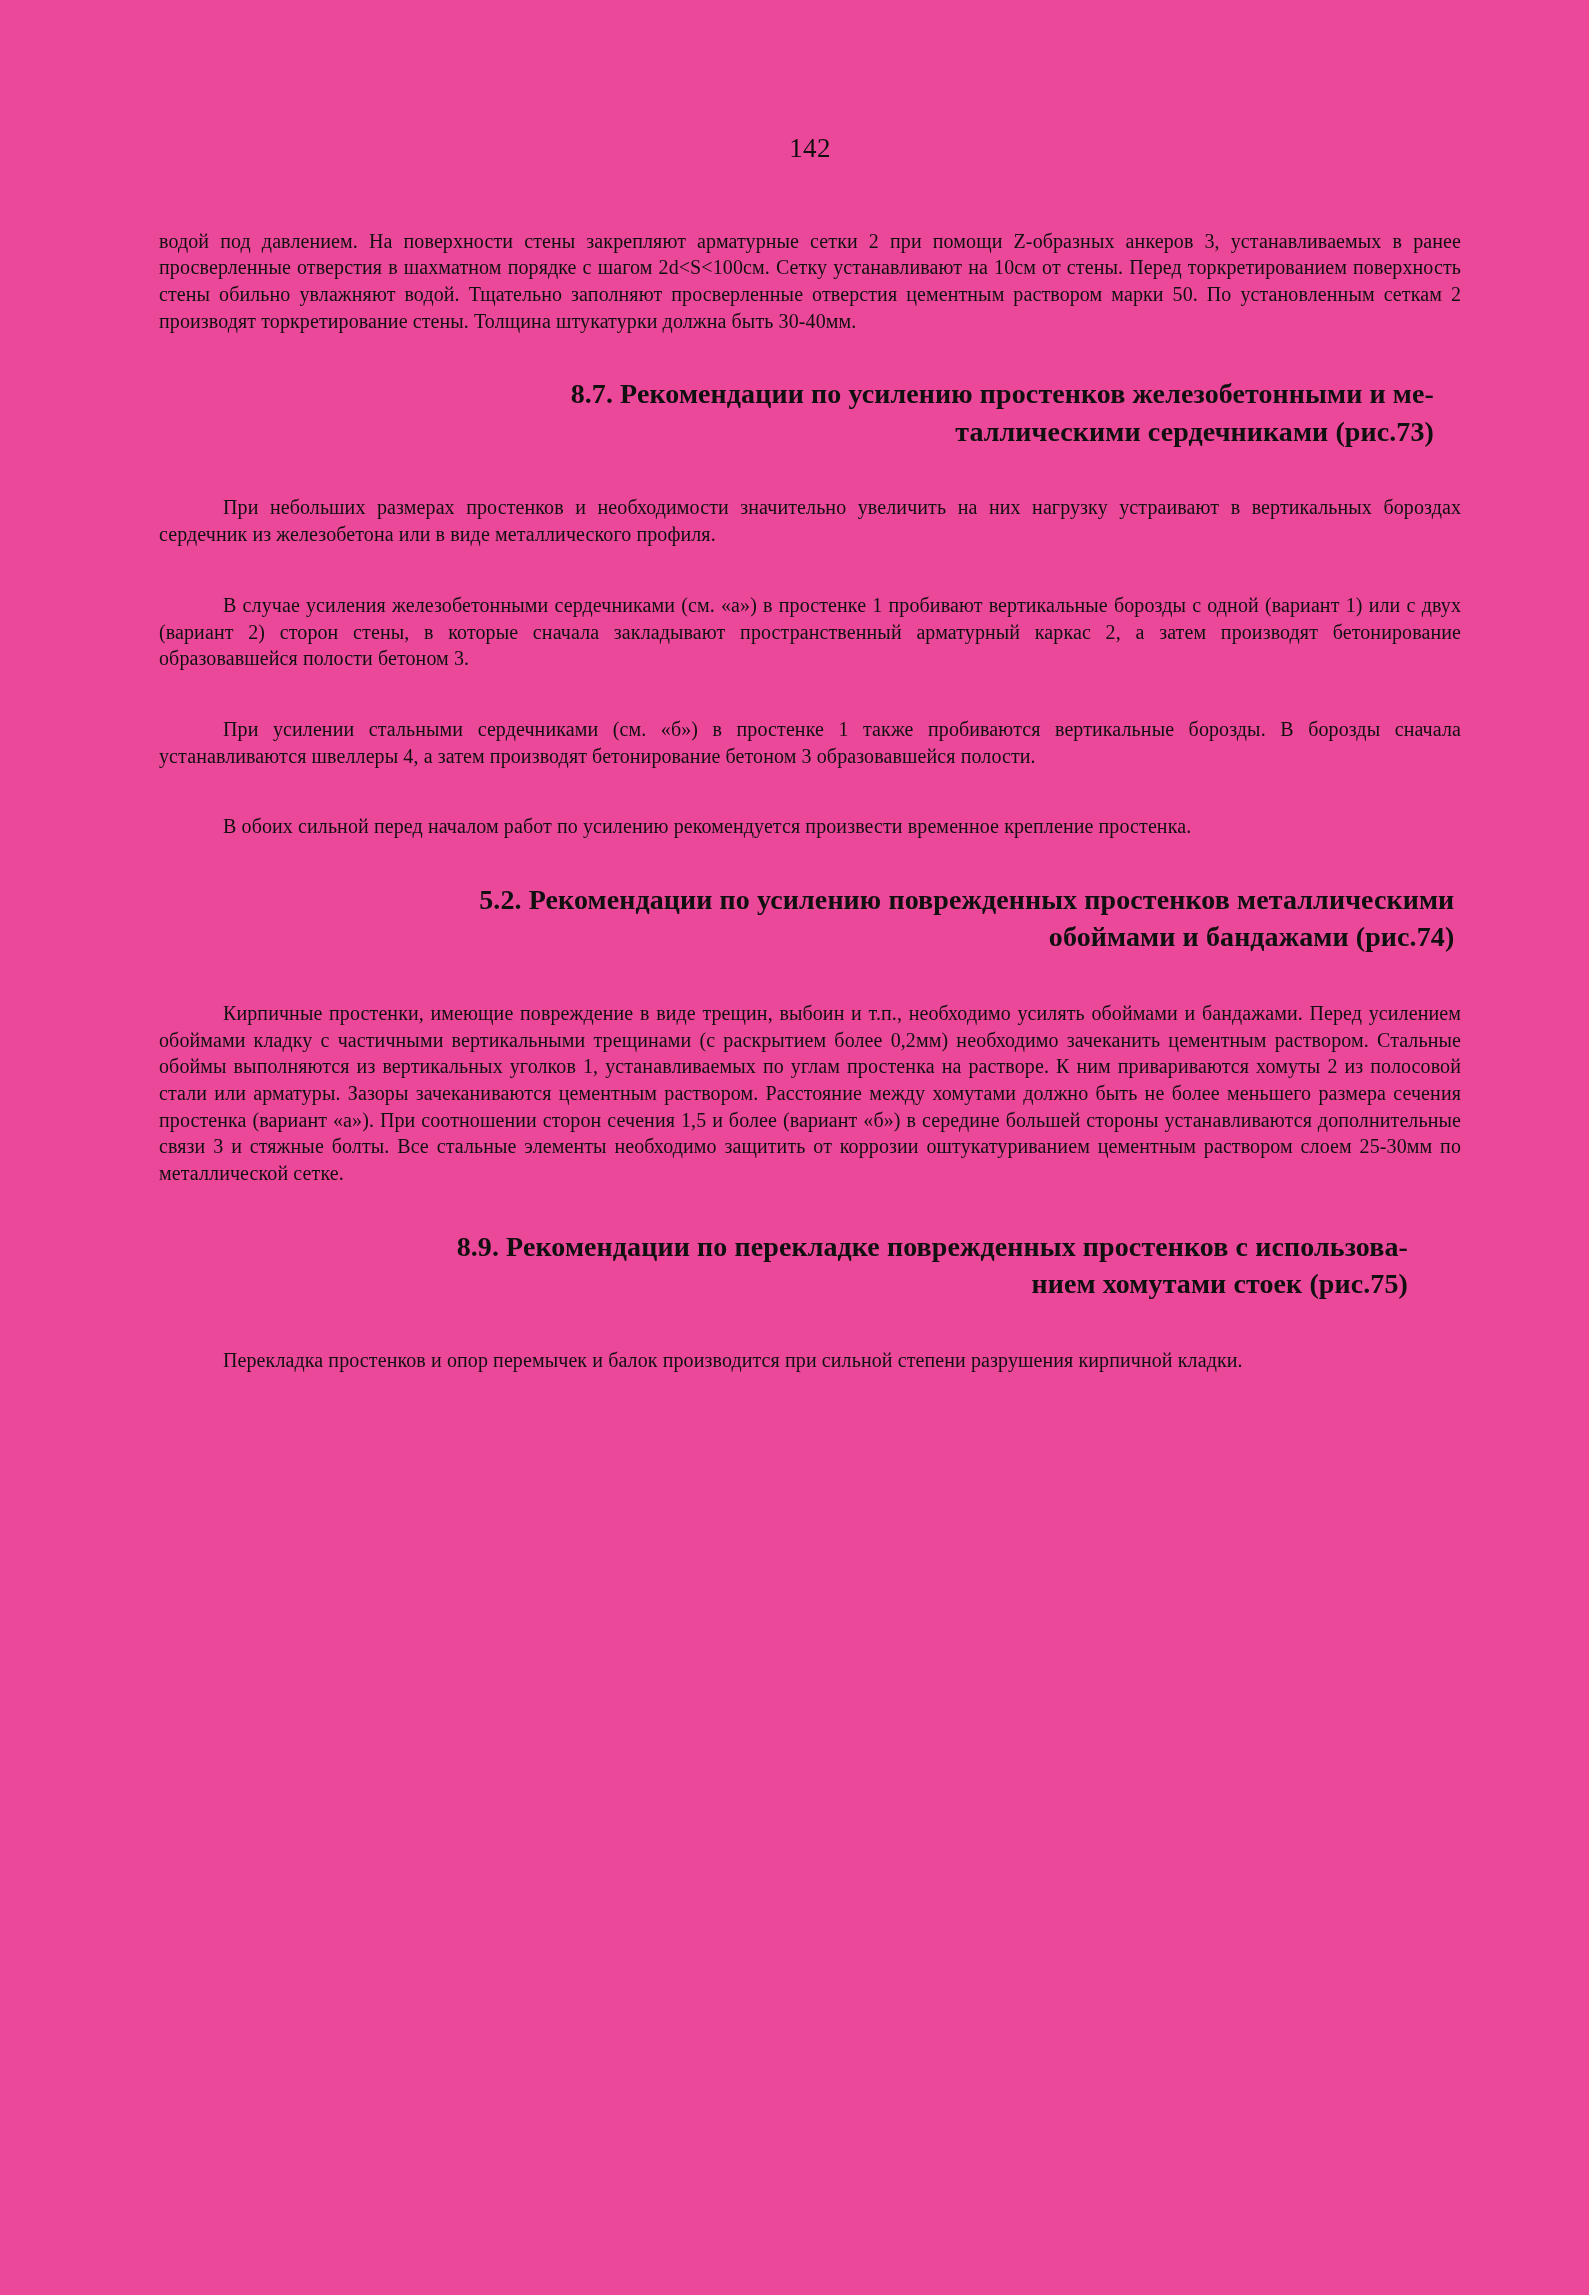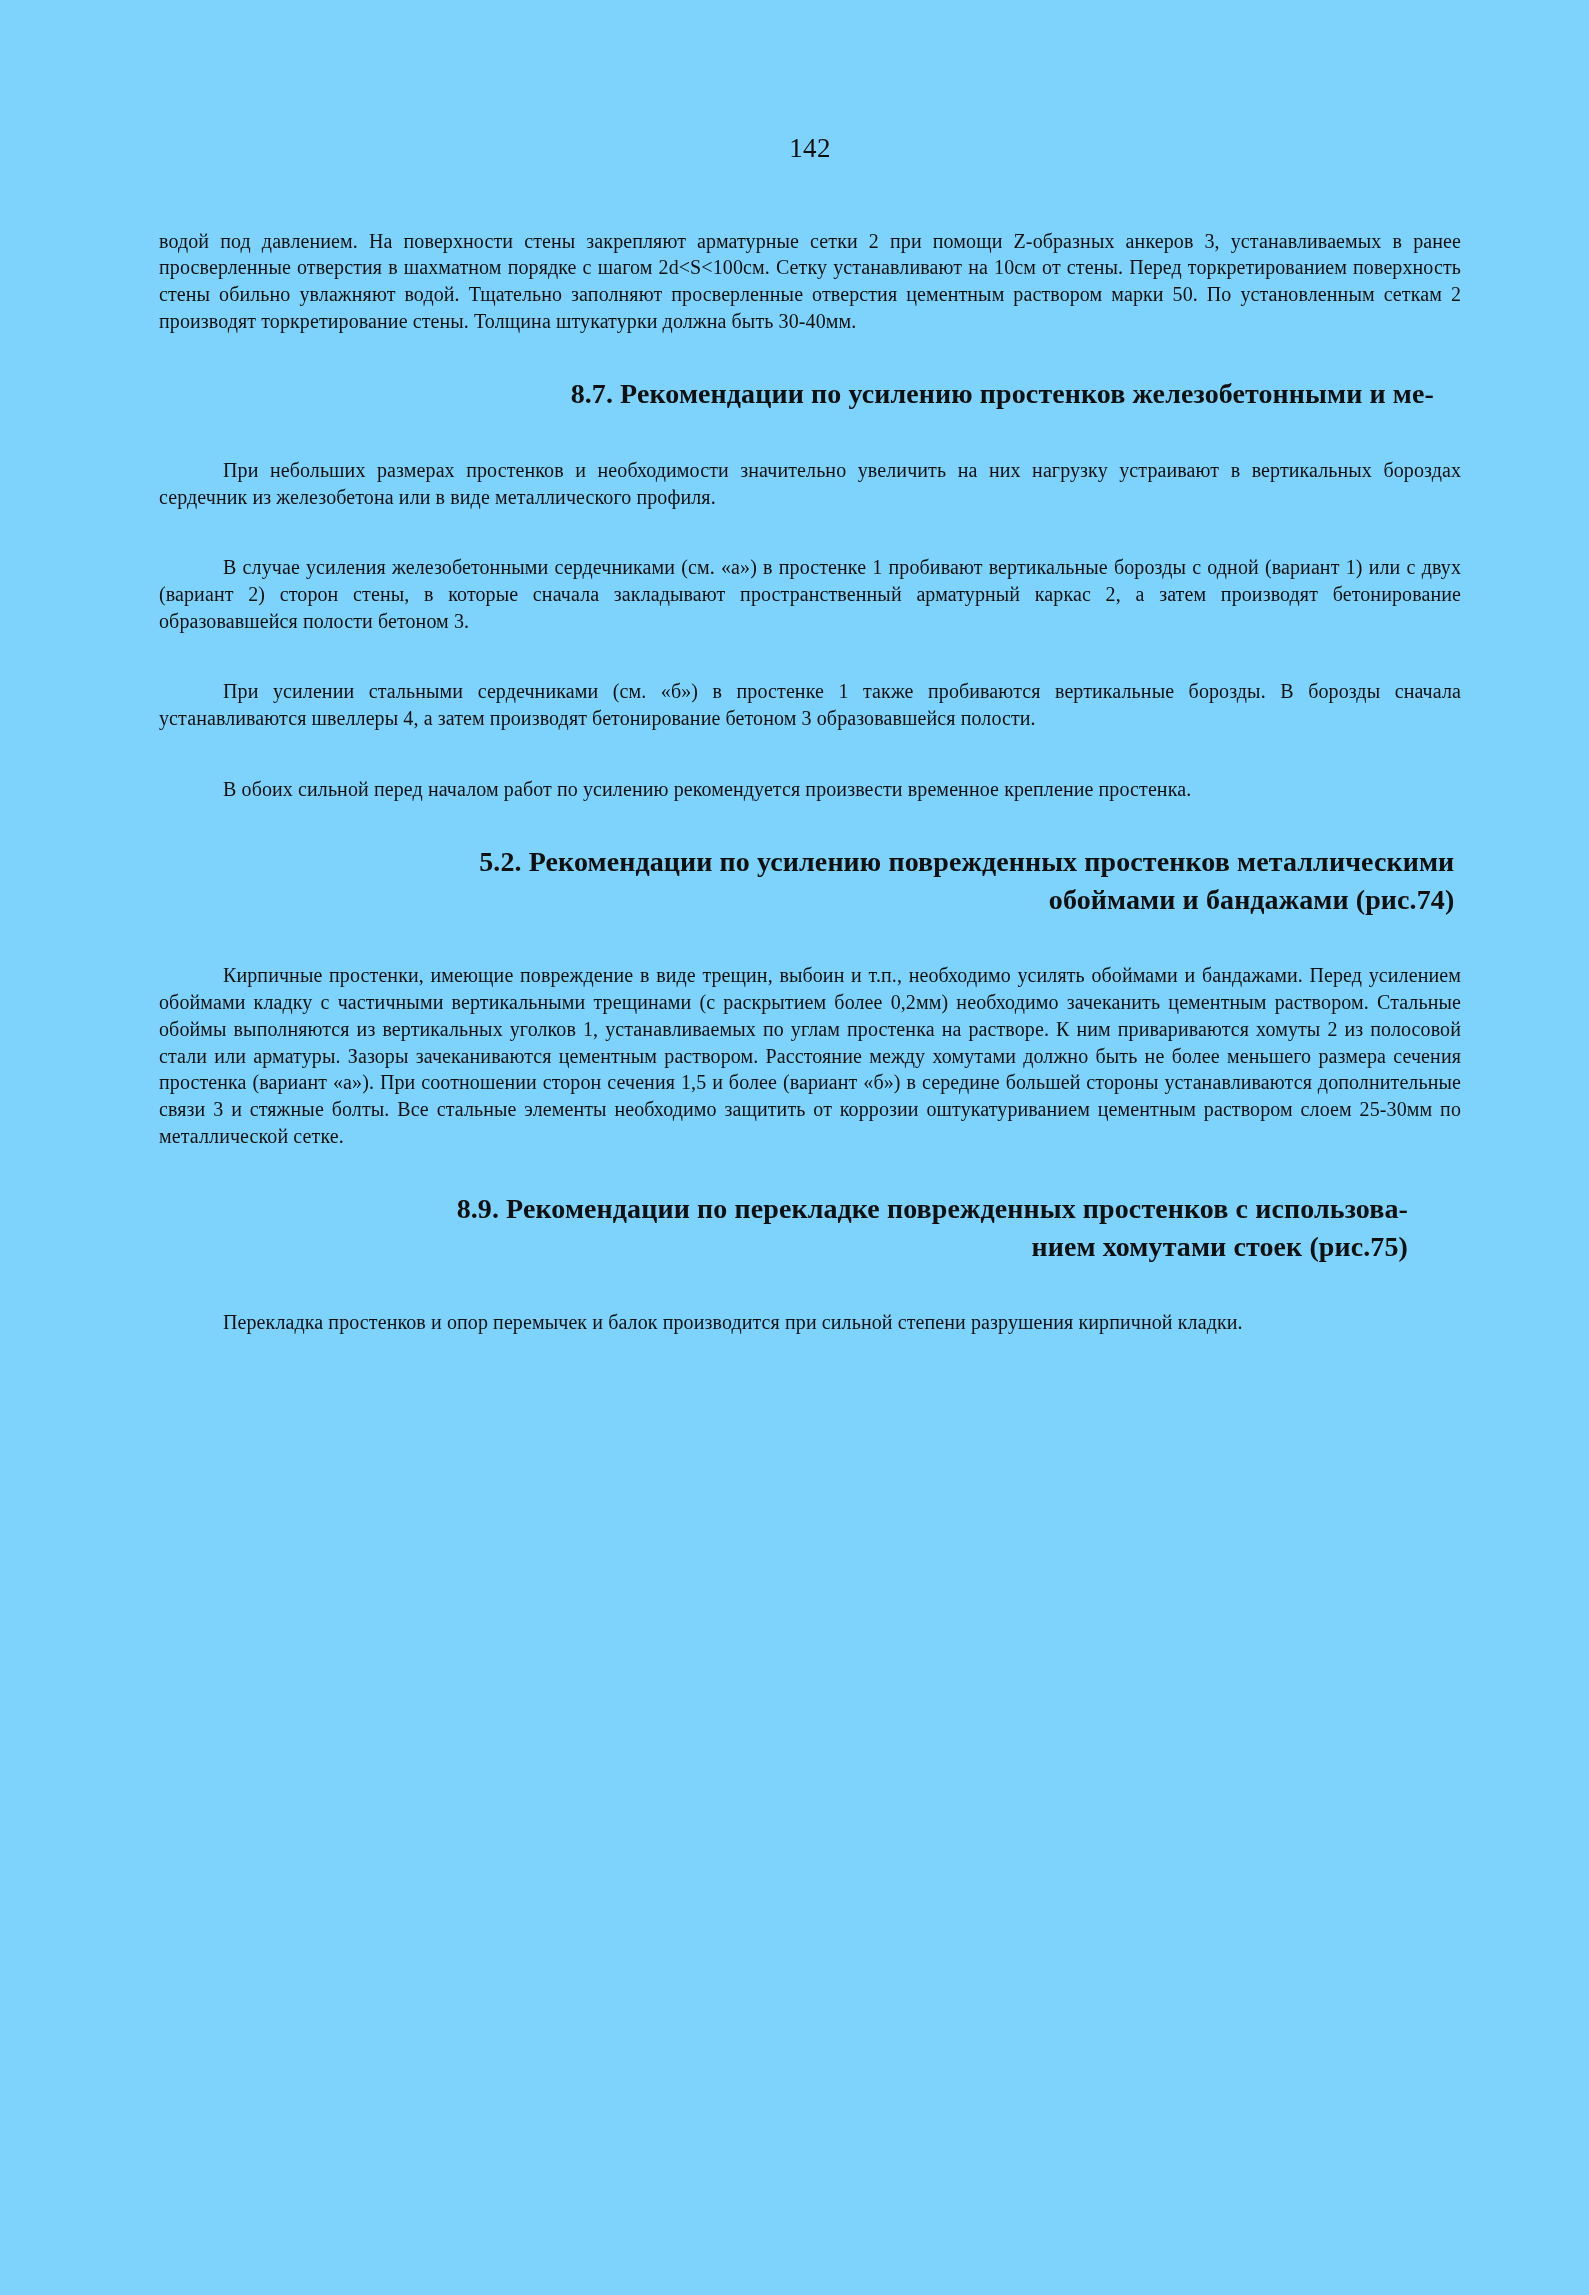--- a/index.html
+++ b/index.html
@@ -14,21 +14,21 @@
     color: #101010;
     position: relative;
     overflow: hidden;
   }
   .page {
     position: absolute;
     left: 0;
     top: 0;
     width: 1589px;
     height: 2295px;
-    background: #7dd3fc;
+    background: #ec4899;
   }
   .content {
     position: absolute;
     left: 159px;
     top: 134px;
     width: 1302px;
   }
   .page-number {
     text-align: center;
     font-size: 27px;
@@ -78,20 +78,21 @@
 
 <div class="page">
   <div class="content">
 
     <div class="page-number">142</div>
 
     <p class="body-par">водой под давлением. На поверхности стены закрепляют арматурные сетки 2 при помощи Z-образных анкеров 3, устанавливаемых в ранее просверленные отверстия в шахматном порядке с шагом 2d&lt;S&lt;100см. Сетку устанавливают на 10см от стены. Перед торкретированием поверхность стены обильно увлажняют водой. Тщательно заполняют просверленные отверстия цементным раствором марки 50. По установленным сеткам 2 производят торкретирование стены. Толщина штукатурки должна быть 30-40мм.</p>
 
     <div class="heading-block">
       <h2 class="section-heading">8.7. Рекомендации по усилению простенков железобетонными и ме-</h2>
+      <h2 class="section-heading">таллическими сердечниками (рис.73)</h2>
     </div>
 
     <p class="body-par indent">При небольших размерах простенков и необходимости значительно увеличить на них нагрузку устраивают в вертикальных бороздах сердечник из железобетона или в виде металлического профиля.</p>
     <p class="body-par indent gap-small">В случае усиления железобетонными сердечниками (см. «а») в простенке 1 пробивают вертикальные борозды с одной (вариант 1) или с двух (вариант 2) сторон стены, в которые сначала закладывают пространственный арматурный каркас 2, а затем производят бетонирование образовавшейся полости бетоном 3.</p>
     <p class="body-par indent gap-small">При усилении стальными сердечниками (см. «б») в простенке 1 также пробиваются вертикальные борозды. В борозды сначала устанавливаются швеллеры 4, а затем производят бетонирование бетоном 3  образовавшейся полости.</p>
     <p class="body-par indent gap-small">В обоих сильной перед началом работ по усилению рекомендуется произвести временное крепление простенка.</p>
 
     <div class="heading-block wide">
       <h2 class="section-heading">5.2. Рекомендации по усилению поврежденных простенков металлическими</h2>
       <h2 class="section-heading">обоймами и бандажами (рис.74)</h2>

